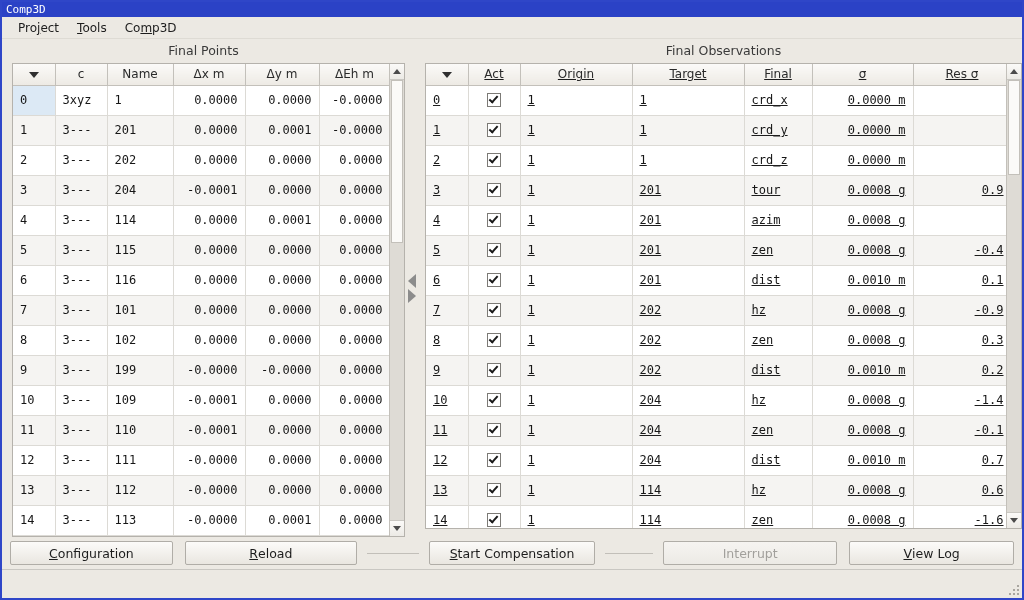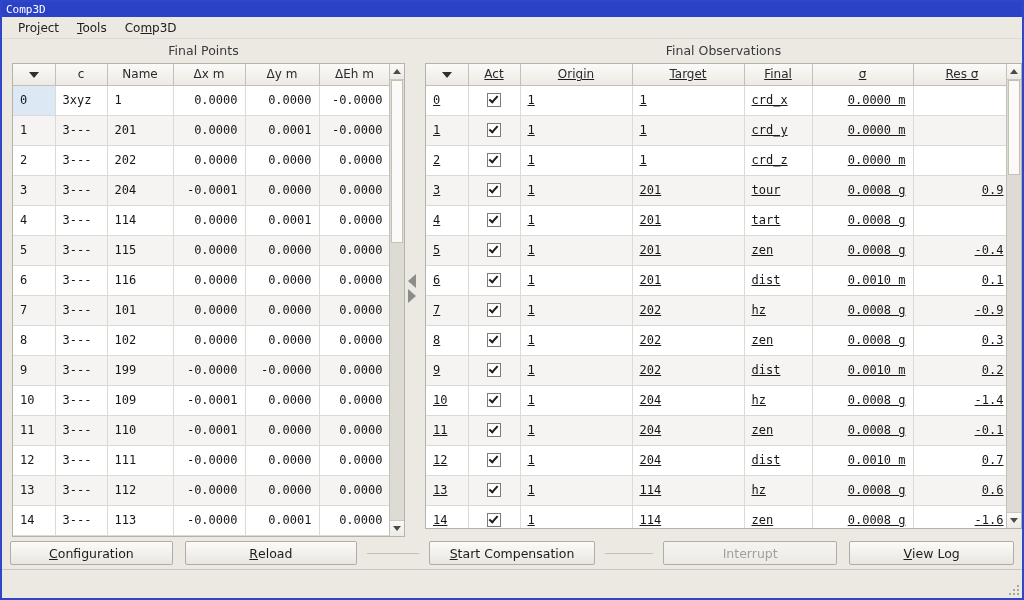--- a/index.html
+++ b/index.html
@@ -530,21 +530,21 @@
                   <td class="">201</td>
                   <td class="">tour</td>
                   <td class="num">0.0008 g</td>
                   <td class="num">0.9</td>
                 </tr>
                 <tr class="even">
                   <td class="idx">4</td>
                   <td class="center"><span class="chk"></span></td>
                   <td class="">1</td>
                   <td class="">201</td>
-                  <td class="">tart</td>
+                  <td class="">azim</td>
                   <td class="num">0.0008 g</td>
                   <td class="num"></td>
                 </tr>
                 <tr class="odd">
                   <td class="idx">5</td>
                   <td class="center"><span class="chk"></span></td>
                   <td class="">1</td>
                   <td class="">201</td>
                   <td class="">zen</td>
                   <td class="num">0.0008 g</td>

